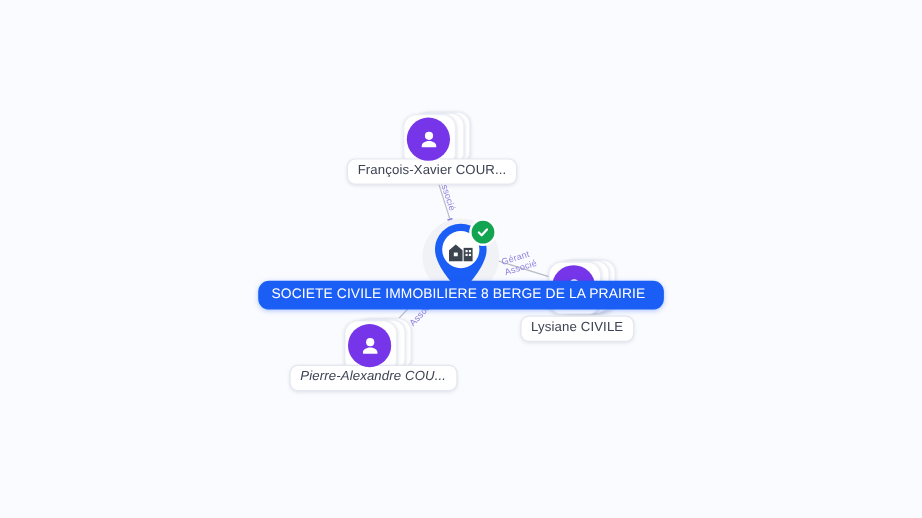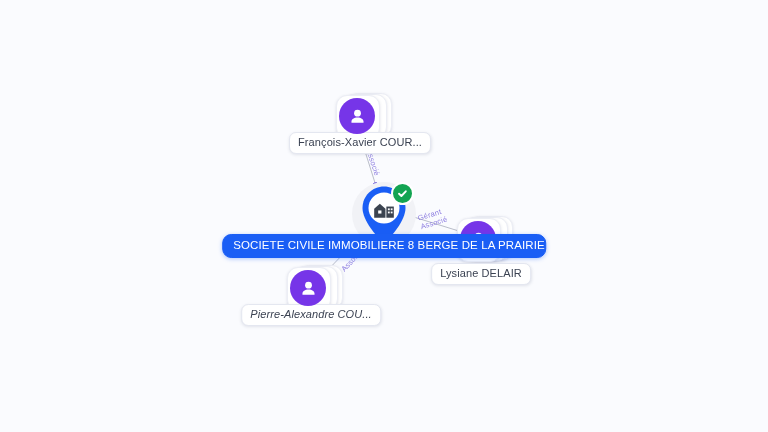--- a/index.html
+++ b/index.html
@@ -122,21 +122,21 @@
     border-radius: 7px;
     padding: 3px 8px 4px 8px;
     box-shadow: 0 1px 3px rgba(60,70,110,0.13);
     letter-spacing: 0.1px;
   }
   .node-label.selected {
     background: #1a5ef5;
     border: 1px solid #1a5ef5;
     color: #ffffff;
     font-size: 11.5px;
-    padding: 4px 0 5px 10px;
+    padding: 4px 14px 5px 10px;
     border-radius: 9px;
     box-shadow: 0 1px 4px rgba(26,94,245,0.35);
     z-index: 40;
   }
 
   
   .edge-label {
     position: absolute;
     font-size: 7.5px;
     line-height: 8.5px;
@@ -195,21 +195,21 @@
       <div class="stack-card c3"></div>
       <div class="stack-card c2"></div>
       <div class="stack-card c1"></div>
       <div class="avatar-circle">
         <svg width="21" height="21" viewBox="0 0 24 24" fill="#ffffff">
           <circle cx="12" cy="8.2" r="3.9"></circle>
           <path d="M12 13.2c-4.1 0-6.9 2.3-6.9 4.6v1.4h13.8v-1.4c0-2.3-2.8-4.6-6.9-4.6z"></path>
         </svg>
       </div>
     </div>
-    <div class="node-label" style="left:0px; top:24px;">Lysiane DELAIR</div>
+    <div class="node-label" style="left:0px; top:24px;">Lysiane CIVILE</div>
   </div>
 
   <div class="node z20" style="left:360px; top:116px;">
     <div class="person-stack">
       <div class="stack-card c3"></div>
       <div class="stack-card c2"></div>
       <div class="stack-card c1"></div>
       <div class="avatar-circle">
         <svg width="21" height="21" viewBox="0 0 24 24" fill="#ffffff">
           <circle cx="12" cy="8.2" r="3.9"></circle>

